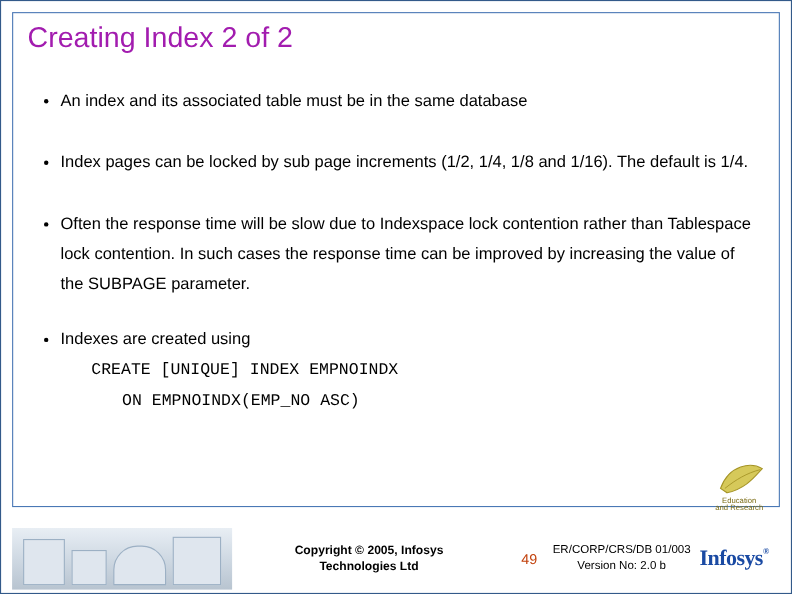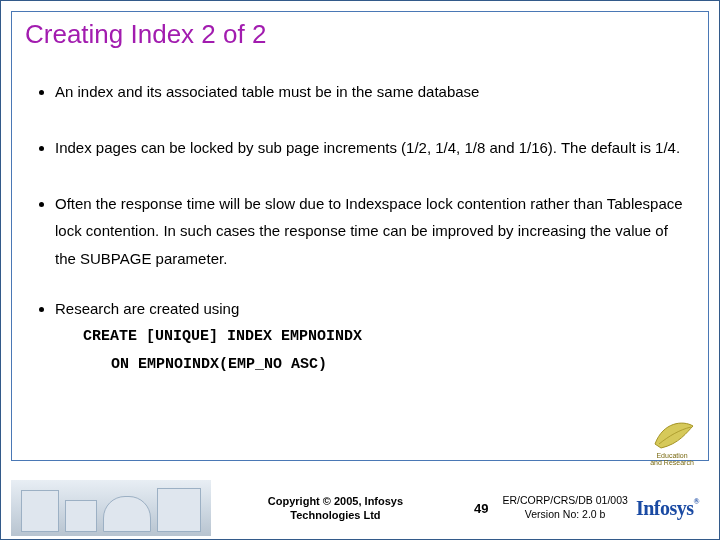--- a/index.html
+++ b/index.html
@@ -42,21 +42,21 @@
     padding-left: 26px;
     margin: 0;
   }
   .bullets li {
     margin-bottom: 16px;
     line-height: 1.85;
     margin-top: 28px;
   }
   .code-block {
     font-family: "Courier New", monospace;
-    font-weight: bold;
+    font-weight: normal;
     font-size: 15px;
     margin-left: 28px;
     line-height: 1.9;
   }
   .code-block .indent {
     margin-left: 28px;
   }
   .footer {
     position: absolute;
     left: 0; right: 0; bottom: 0;
@@ -85,22 +85,22 @@
   .b3 { width: 46px; height: 34px; border-radius: 22px 22px 0 0; background:#e9f0f7; }
   .b4 { width: 42px; height: 42px; }
   .footer-center {
     flex: 1;
     text-align: center;
     font-size: 11px;
     font-weight: bold;
     line-height: 1.3;
   }
   .page-num {
-    color: #000000;
-    font-weight: bold;
+    color: #c2410c;
+    font-weight: normal;
     font-size: 13px;
     margin: 0 14px;
   }
   .footer-right {
     font-size: 10.5px;
     font-weight: normal;
     text-align: center;
     line-height: 1.3;
     margin-right: 8px;
   }
@@ -147,21 +147,21 @@
   <div class="inner-rule"></div>
 
   <div class="title">Creating Index 2 of 2</div>
 
   <div class="bullets">
     <ul>
       <li>An index and its associated table must be in the same database</li>
       <li>Index pages can be locked by sub page increments (1/2, 1/4, 1/8 and 1/16).  The default is 1/4.</li>
       <li>Often the response time will be slow due to Indexspace lock contention rather than Tablespace lock contention.  In such cases the response time can be improved by increasing the value of the SUBPAGE parameter.</li>
       <li style="margin-top:22px;">
-        <span>Research are created using</span>
+        <span>Indexes are created using</span>
         <div class="code-block">
           <div>CREATE [UNIQUE] INDEX EMPNOINDX</div>
           <div class="indent">ON EMPNOINDX(EMP_NO ASC)</div>
         </div>
       </li>
     </ul>
   </div>
 
   <div class="edu-badge">
     <svg width="46" height="34" viewBox="0 0 46 34">

